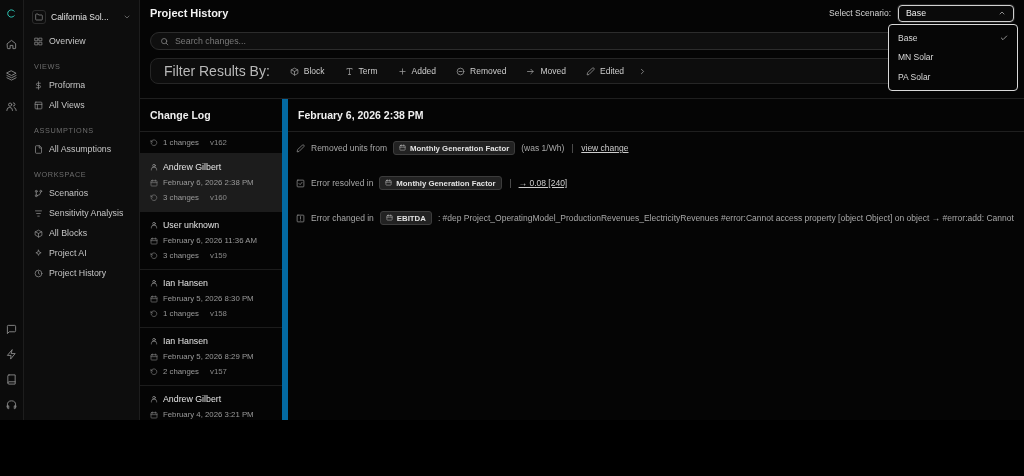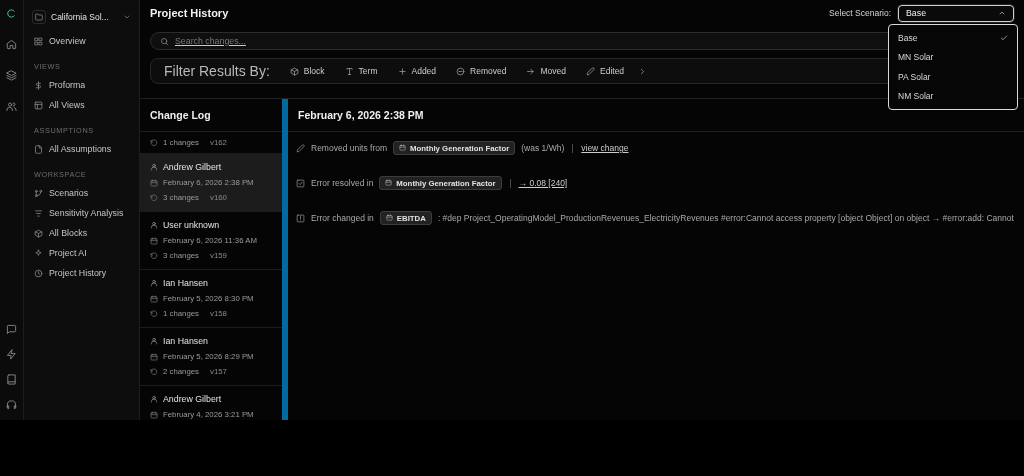--- a/index.html
+++ b/index.html
@@ -35,21 +35,21 @@
   .main-header { height:26px; display:flex; align-items:center; padding:0 10px; flex:none; }
   .page-title { font-size:11px; font-weight:700; color:#f2f2f2; }
   .scenario { margin-left:auto; display:flex; align-items:center; gap:7px; }
   .scenario-label { font-size:8.5px; color:#d6d6d6; }
   .select { width:116px; height:17px; border:1px solid #cfcfcf; box-shadow:0 0 0 1px rgba(255,255,255,.12); border-radius:4px; background:#0a0a0a; display:flex; align-items:center; padding:0 7px; font-size:8.8px; color:#f0f0f0; cursor:pointer; }
   .select .chev { margin-left:auto; color:#cfcfcf; } .select .chev svg { width:8px; height:8px; }
 
   .search-row { padding:6px 10px 0; flex:none; }
   .search { height:18px; border:1px solid #2c2c2c; border-radius:9px; background:#0f0f0f; display:flex; align-items:center; gap:6px; padding:0 9px; }
   .search svg { width:9px; height:9px; color:#8a8a8a; flex:none; }
-  .search input { flex:1; background:transparent; border:none; outline:none; color:#c9c9c9; font-size:8.8px; font-family:"Liberation Sans", sans-serif;text-decoration:underline; }
+  .search input { flex:1; background:transparent; border:none; outline:none; color:#c9c9c9; font-size:8.8px; font-family:"Liberation Sans", sans-serif; }
   .search input::placeholder { color:#7a7a7a; }
 
   .filter-row { margin:8px 10px 14px; height:26px; border:1px solid #262626; border-radius:8px; background:#0d0d0d; display:flex; align-items:center; gap:20px; padding:0 13px; flex:none; }
   .filter-label { font-size:14px; color:#b9b9b9; }
   .filter-btn { display:flex; align-items:center; gap:5px; font-size:8.5px; color:#cdcdcd; cursor:pointer; background:none; border:none; font-family:"Liberation Sans", sans-serif; }
   .filter-btn svg { width:9px; height:9px; color:#9d9d9d; }
   .filter-more { color:#9d9d9d; margin-left:-6px; cursor:pointer; }
   .filter-more svg { width:9px; height:9px; }
 
   .content { flex:1; display:flex; border-top:1px solid #1f1f1f; min-height:0; }
@@ -536,19 +536,16 @@
               <path d="M4 12l5 5 11-11"></path>
             </svg>
           </span>
       </div>
       <div class="menu-item">
         <span>MN Solar</span>
       </div>
       <div class="menu-item">
         <span>PA Solar</span>
       </div>
-      <div class="menu-item">
-        <span>NM Solar</span>
-      </div>
     </div>
 
   </div>
 </div>
 
 </body></html>

